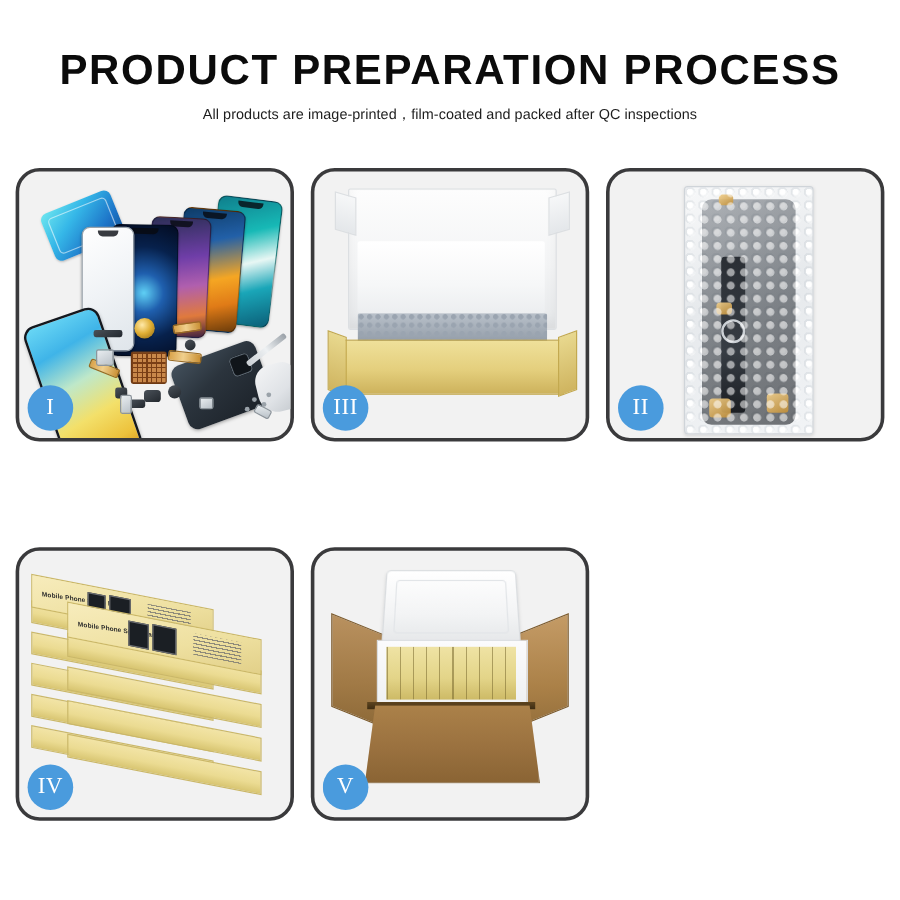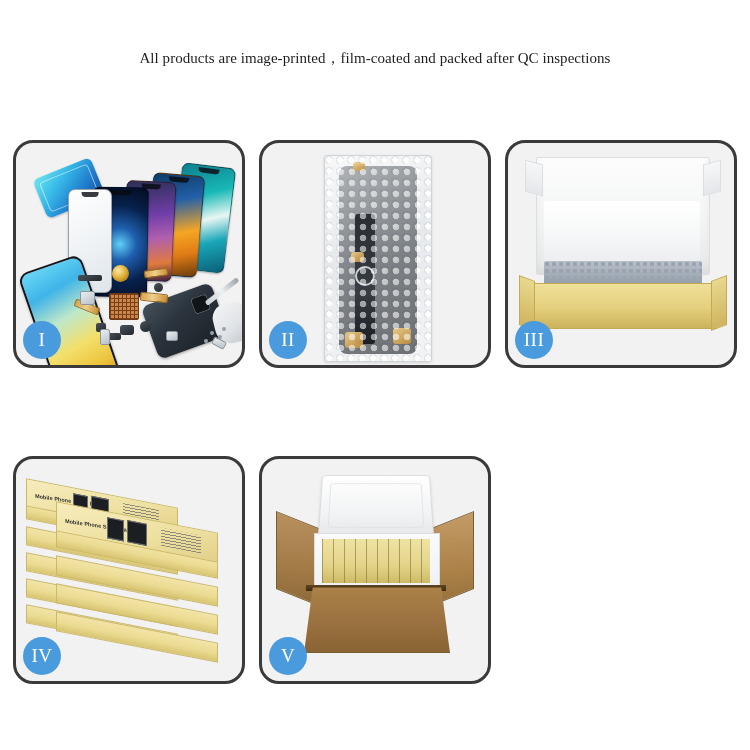--- a/index.html
+++ b/index.html
@@ -24,22 +24,22 @@
     font-family: "Liberation Sans", sans-serif;
     font-size: 35px;
     font-weight: 700;
     letter-spacing: 1.4px;
     color: #0b0b0b;
     line-height: 1.08;
     margin: 0;
     white-space: nowrap;
   }
   .page-subtitle {
-    font-family: Liberation Serif, serif;
-    font-size: 15px;
+    font-family: Liberation Sans, sans-serif;
+    font-size: 12px;
     font-weight: 400;
     color: #1d1d1d;
     margin: 9px 0 0 0;
     letter-spacing: 0.05px;
     white-space: nowrap;
   }
 
   
   .grid {
     position: absolute;
@@ -396,20 +396,21 @@
   .c-tape {
     position:absolute; background: rgba(139,106,62,.65); border-radius:1px;
   }
   .c-tape1 { left:58px; top:96px; width:18px; height:22px; transform: skewY(18deg); }
   .c-tape2 { left:60px; top:152px; width:18px; height:20px; transform: skewY(18deg); }
 </style>
 </head>
 <body>
 
 <div class="header">
+  <h1 class="page-title">PRODUCT PREPARATION PROCESS</h1>
   <p class="page-subtitle">All products are image-printed，film-coated and packed after QC inspections</p>
 </div>
 
 <div class="grid">
 
   <div class="panel">
     <div class="panel-stage">
       <div class="film-blue">
           <div class="fb-inner"></div>
         </div>
@@ -455,46 +456,46 @@
       <div class="part screw s1"></div>
       <div class="part screw s2"></div>
       <div class="part screw s3"></div>
       <div class="part screw s4"></div>
     </div>
     <div class="badge">I</div>
   </div>
 
   <div class="panel">
     <div class="panel-stage">
+      <div class="box3-lid"></div>
+      <div class="box3-foam"></div>
+      <div class="box3-bubbles"></div>
+      <div class="box3-base"></div>
+    </div>
+    <div class="badge">III</div>
+  </div>
+
+  <div class="panel">
+    <div class="panel-stage">
       <div class="bubble-bag">
         <div class="bb-item"></div>
         <div class="bb-strip"></div>
         <div class="bb-ring"></div>
         <div class="bb-conn bc1"></div>
         <div class="bb-conn bc2"></div>
         <div class="bb-conn bc3"></div>
         <div class="bb-conn bc4"></div>
         <div class="bubble-overlay"></div>
       </div>
     </div>
     <div class="badge">II</div>
   </div>
 
   <div class="panel">
     <div class="panel-stage">
-      <div class="box3-lid"></div>
-      <div class="box3-foam"></div>
-      <div class="box3-bubbles"></div>
-      <div class="box3-base"></div>
-    </div>
-    <div class="badge">III</div>
-  </div>
-
-  <div class="panel">
-    <div class="panel-stage">
       <div class="stack">
 
         <div class="sbox" style="left:2px; top:36px; width:150px; height:17px; transform: skewY(11deg);"></div>
         <div class="sbox" style="left:2px; top:62px; width:150px; height:17px; transform: skewY(11deg);"></div>
         <div class="sbox" style="left:2px; top:88px; width:150px; height:17px; transform: skewY(11deg);"></div>
         <div class="sbox" style="left:2px; top:114px; width:150px; height:17px; transform: skewY(11deg);"></div>
         <div class="sbox" style="left:2px; top:140px; width:150px; height:17px; transform: skewY(11deg);"></div>
 
         <div class="sbox" style="left:2px; top:14px; width:150px; height:26px; transform: skewY(11deg);">
           <div class="sbox-top"></div>

